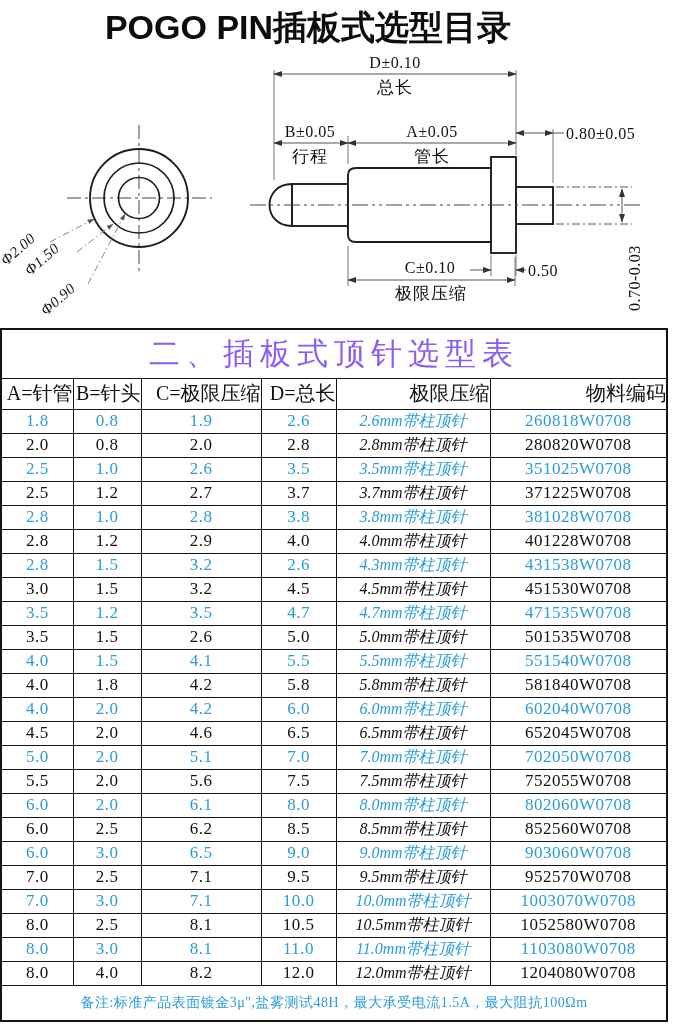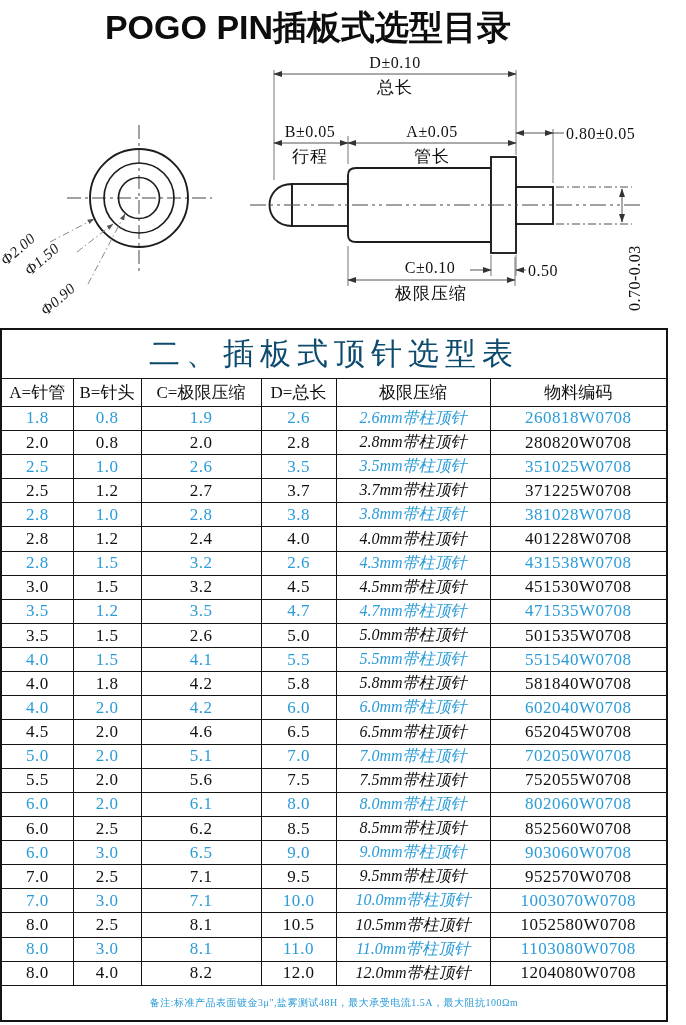--- a/index.html
+++ b/index.html
@@ -20,26 +20,26 @@
   .phitxt{font-size:15px;font-style:italic;letter-spacing:.5px;}
 
   table.sheet{
     width:666px;height:694px;margin:0 auto;border-collapse:collapse;
     table-layout:fixed;border:2.5px solid #141414;
   }
   table.sheet td,table.sheet th{
     border:1.5px solid #141414;text-align:center;vertical-align:middle;
     padding:0;overflow:hidden;white-space:nowrap;font-weight:normal;
   }
-  td.ttitle{height:44px;font-size:31px;letter-spacing:6px;color:#0c4a6e;}
-  tr.hrow th{height:24px;font-size:17px;}
+  td.ttitle{height:44px;font-size:31px;letter-spacing:6px;color:#8b5cf6;}
+  tr.hrow th{height:24px;font-size:20px;text-align:right;}
   tbody.rows td{font-size:17px;letter-spacing:.5px;}
   tbody.rows td.name{font-size:16px;letter-spacing:0;font-style:italic;}
   tbody.rows tr.hl td{color:var(--accent,#2b9cd8);}
-  tr.noterow td{height:31px;font-size:10px;color:var(--accent,#2b9cd8);letter-spacing:.5px;margin-left:35px;}
+  tr.noterow td{height:31px;font-size:14px;color:var(--accent,#2b9cd8);letter-spacing:.5px;margin-left:35px;}
 </style>
 </head>
 <body>
 
 <div class="page">
 
   <div class="title">POGO PIN插板式选型目录</div>
 
   <svg class="diagram" width="686" height="276" viewBox="0 0 686 276">
     <defs>
@@ -171,21 +171,21 @@
           <td>2.8</td>
           <td>1.0</td>
           <td>2.8</td>
           <td>3.8</td>
           <td class="name">3.8mm带柱顶针</td>
           <td>381028W0708</td>
         </tr>
         <tr>
           <td>2.8</td>
           <td>1.2</td>
-          <td>2.4</td>
+          <td>2.9</td>
           <td>4.0</td>
           <td class="name">4.0mm带柱顶针</td>
           <td>401228W0708</td>
         </tr>
         <tr class="hl">
           <td>2.8</td>
           <td>1.5</td>
           <td>3.2</td>
           <td>2.6</td>
           <td class="name">4.3mm带柱顶针</td>

